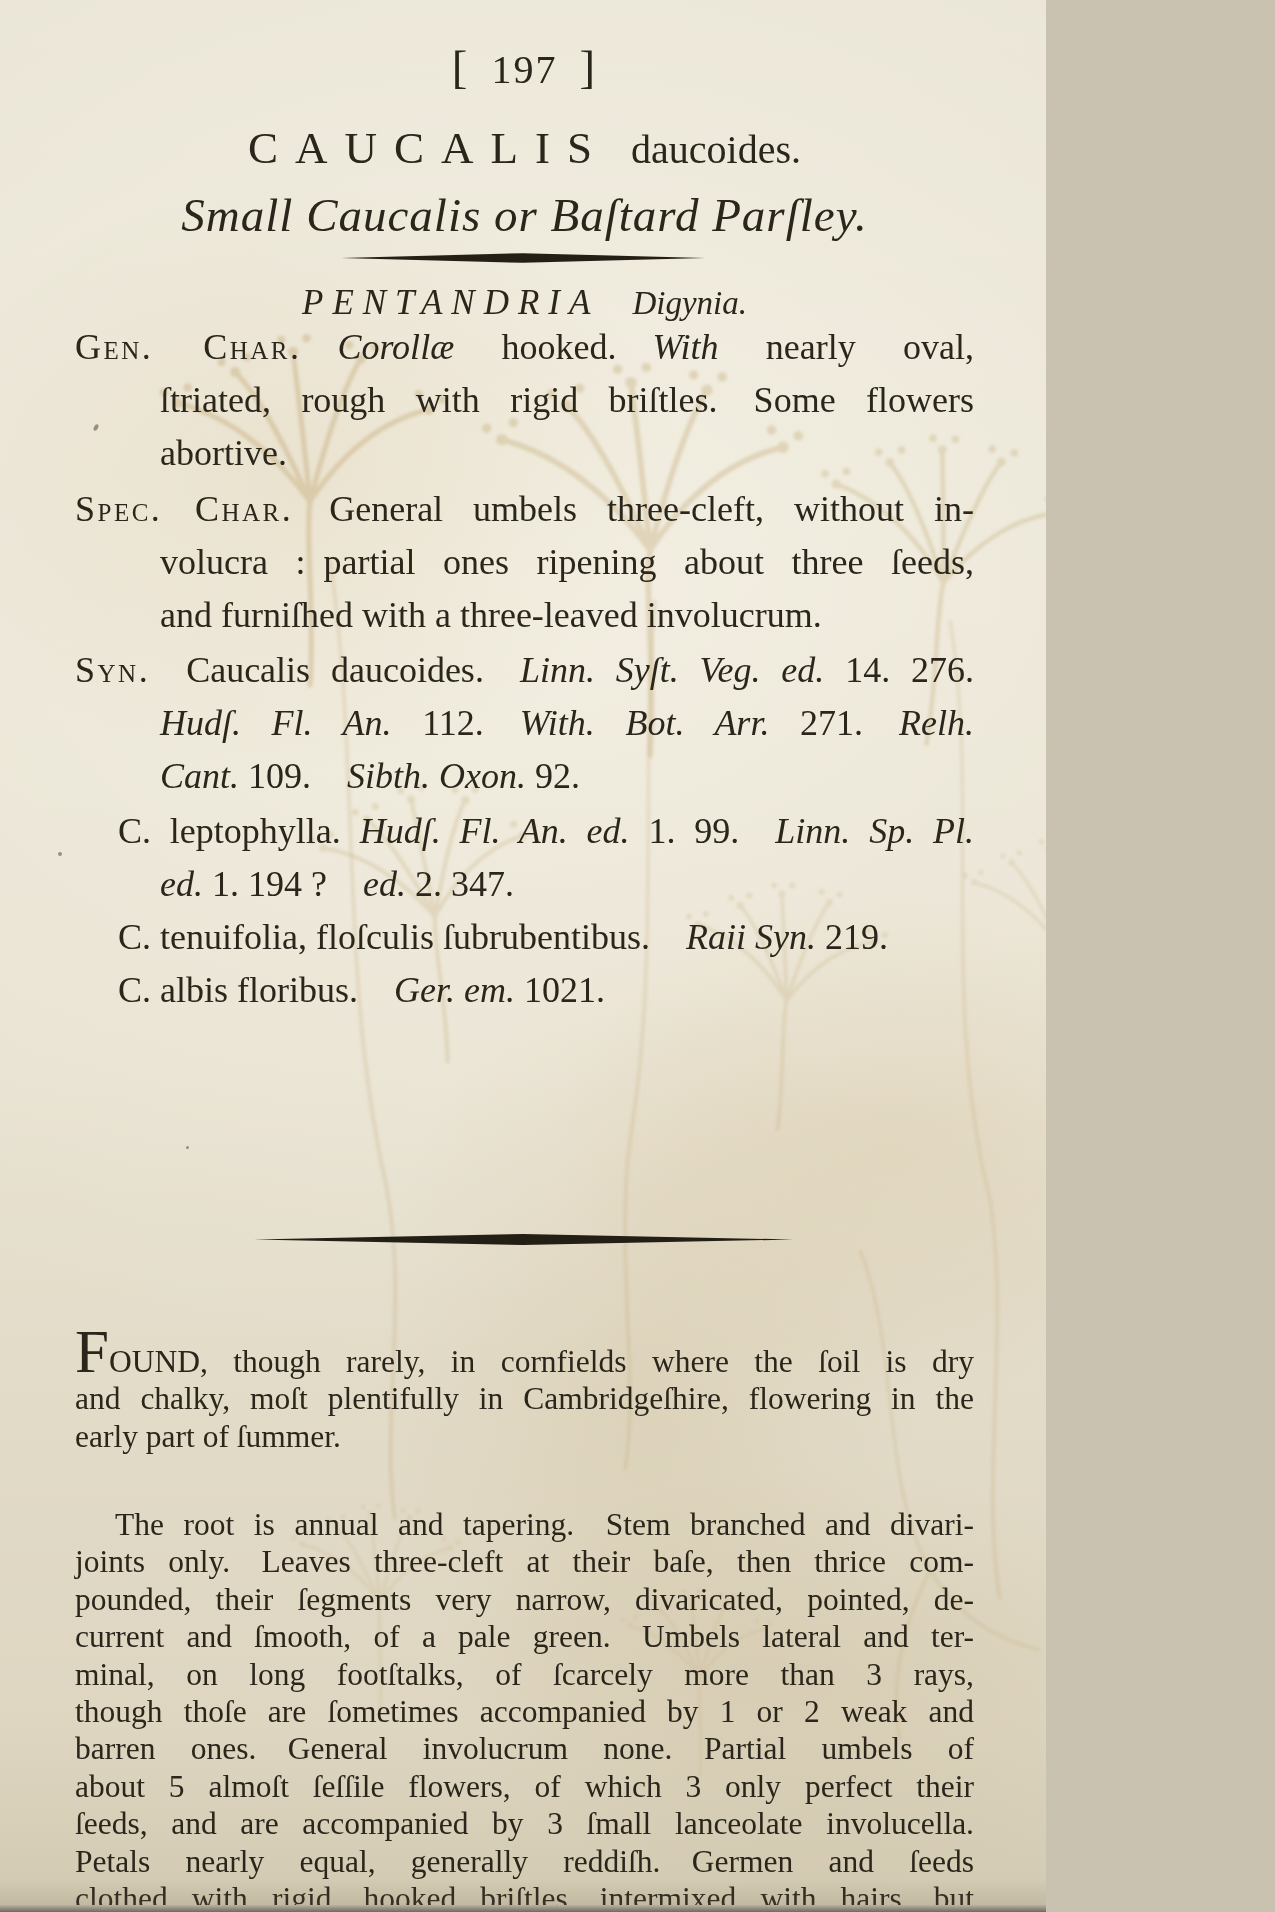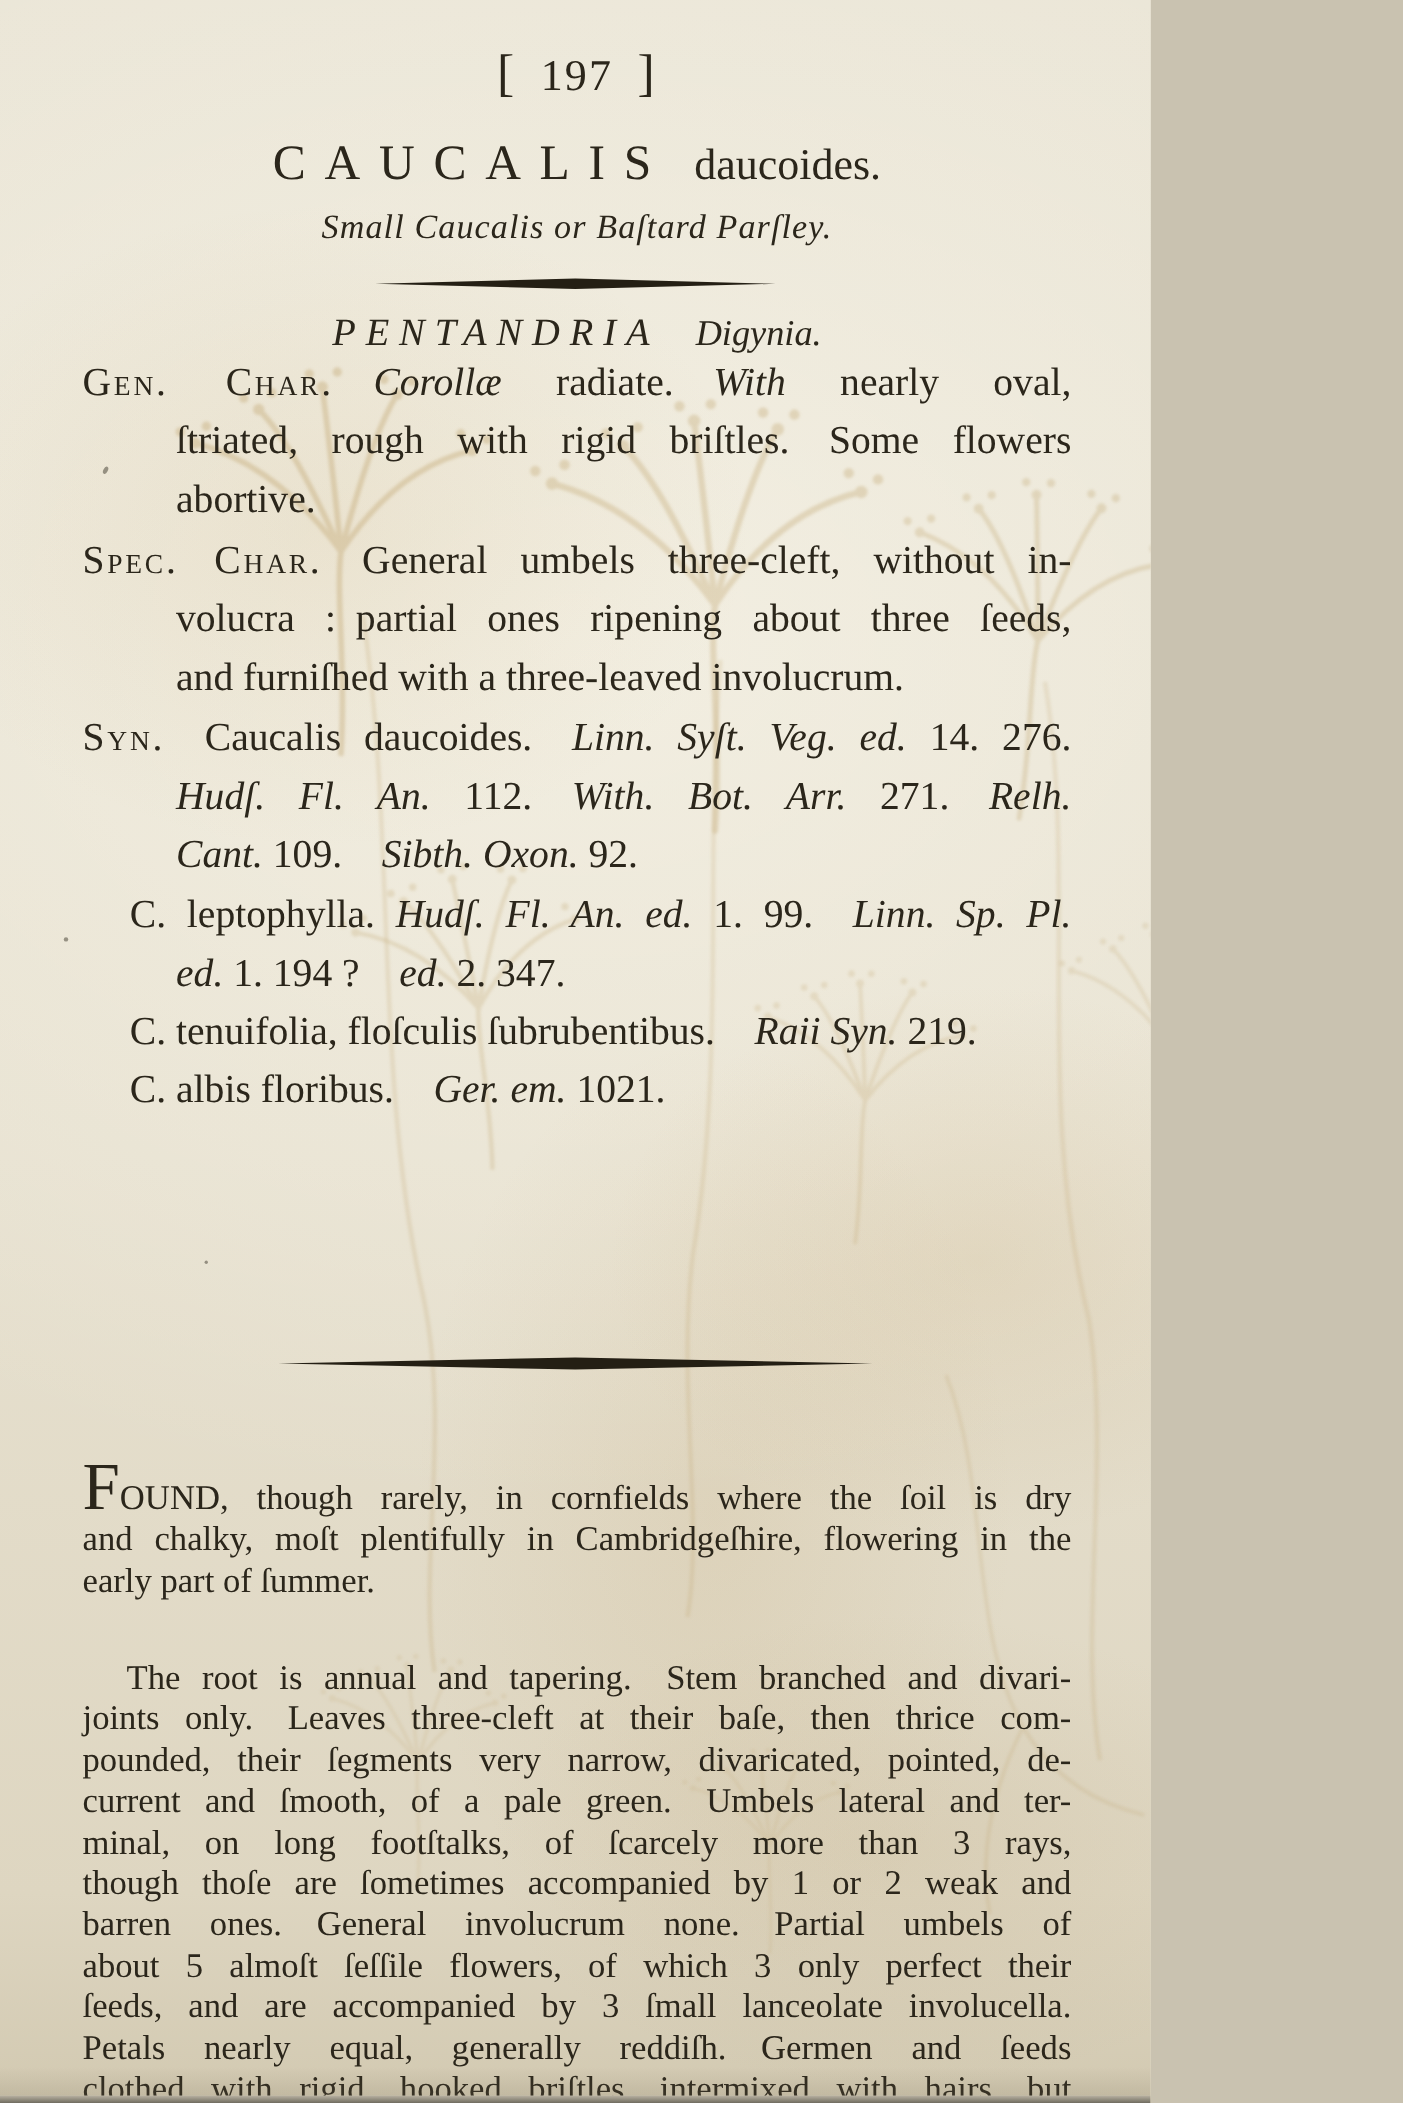--- a/index.html
+++ b/index.html
@@ -28,21 +28,21 @@
   .ti{text-indent:40px;margin-top:35px;}
   .sc{font-variant:small-caps;letter-spacing:2.5px;}
   .i{font-style:italic;margin-top:36px;}
   .itsp{font-style:italic;letter-spacing:9px;}
   .br{font-size:47px;}
   .dropcap{font-size:61px;line-height:1px;}
   #pagenum{top:40px;font-size:40px;letter-spacing:2px;}
   #genus-line{top:122px;}
   .genus{font-size:45px;letter-spacing:17px;}
   .species{font-size:40px;margin-left:22px;}
-  #common-line{top:188px;font-size:31px;font-style:italic;letter-spacing:1px;}
+  #common-line{top:188px;font-size:47px;font-style:italic;letter-spacing:1px;}
   .rulewrap{position:absolute;left:0;right:0;text-align:center;font-size:0;}
   #rule1{top:252px;}
   #rule2{top:1233px;}
   #class-line{top:283px;font-size:35px;}
   .digynia{font-size:33px;}
   #gen-block{top:321px;}
   #spec-block{top:483px;}
   #syn-block{top:644px;}
   #entries-block{top:805px;}
   #found-block{top:1343px;}
@@ -112,21 +112,21 @@
 
     <div id="rule1" class="rulewrap">
       <svg width="364" height="12" viewBox="0 0 364 12" xmlns="http://www.w3.org/2000/svg">
         <polygon points="0,6 182,1.2 364,6 182,10.8" fill="#241f14"></polygon>
       </svg>
     </div>
 
     <div id="class-line" class="abs center"><span class="itsp">PENTANDRIA</span><span class="i digynia">  Digynia.</span></div>
 
     <div id="gen-block" class="abs upper">
-      <div class="j"><span class="sc">Gen. Char.</span><span>  </span><span class="i">Corollæ</span><span> radiate.  </span><span class="i">With</span><span> nearly oval,</span></div>
+      <div class="j"><span class="sc">Gen. Char.</span><span>  </span><span class="i">Corollæ</span><span> hooked.  </span><span class="i">With</span><span> nearly oval,</span></div>
       <div class="j ind"><span>ſtriated, rough with rigid briſtles.  Some flowers</span></div>
       <div class="ind"><span>abortive.</span></div>
     </div>
 
     <div id="spec-block" class="abs upper">
       <div class="j"><span class="sc">Spec. Char.</span><span>  General umbels three-cleft, without in-</span></div>
       <div class="j ind"><span>volucra : partial ones ripening about three ſeeds,</span></div>
       <div class="ind"><span>and furniſhed with a three-leaved involucrum.</span></div>
     </div>
 

